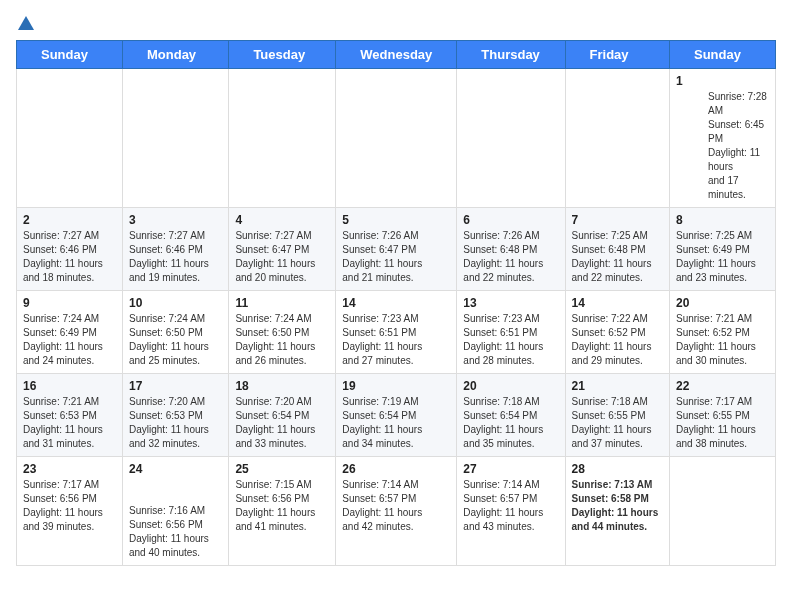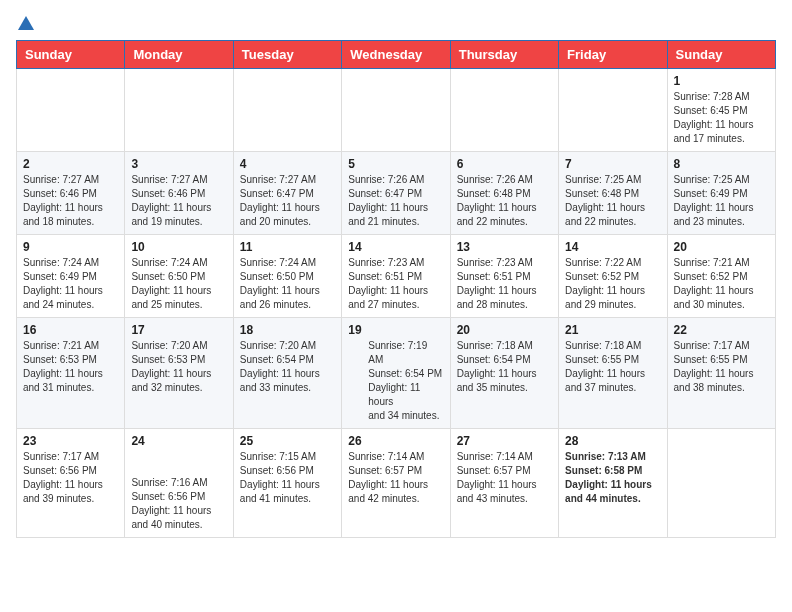--- a/index.html
+++ b/index.html
@@ -58,25 +58,25 @@
     .location-title {
       font-size: 16px;
       color: #444;
     }
     .calendar {
       width: 100%;
       border-collapse: collapse;
       border: 1px solid #ccc;
     }
     .calendar th {
-      background-color: #ef4444;
+      background-color: #3b82f6;
       color: #fff;
       font-size: 13px;
       font-weight: bold;
-      padding: 6px 8px;
+      padding: 6px 24px;
       text-align: left;
       border: 1px solid #2a6eb5;
     }
     .calendar td {
       vertical-align: top;
       padding: 5px 6px;
       border: 1px solid #ddd;
       font-size: 10px;
       color: #333;
       width: calc(100% / 7);
@@ -135,21 +135,21 @@
   <tbody id="calendar-body">
   <tr>
         <td class="empty-cell"></td>
         <td class="empty-cell"></td>
         <td class="empty-cell"></td>
         <td class="empty-cell"></td>
         <td class="empty-cell"></td>
         <td class="empty-cell"></td>
         <td>
           <span class="day-number">1</span>
-          <div class="day-info" style="white-space: pre-line;">Sunrise: 7:28 AM
+          <div class="day-info" style="white-space: pre-line; margin-left: 32px;">Sunrise: 7:28 AM
 Sunset: 6:45 PM
 Daylight: 11 hours
 and 17 minutes.</div>
         </td>
       </tr>
       <tr>
         <td>
           <span class="day-number">2</span>
           <div class="day-info" style="white-space: pre-line;">Sunrise: 7:27 AM
 Sunset: 6:46 PM
@@ -267,21 +267,21 @@
         </td>
         <td>
           <span class="day-number">18</span>
           <div class="day-info" style="white-space: pre-line;">Sunrise: 7:20 AM
 Sunset: 6:54 PM
 Daylight: 11 hours
 and 33 minutes.</div>
         </td>
         <td>
           <span class="day-number">19</span>
-          <div class="day-info" style="white-space: pre-line; margin-left: 20px;">Sunrise: 7:19 AM
+          <div class="day-info" style="white-space: pre-line;">Sunrise: 7:19 AM
 Sunset: 6:54 PM
 Daylight: 11 hours
 and 34 minutes.</div>
         </td>
         <td>
           <span class="day-number">20</span>
           <div class="day-info" style="white-space: pre-line;">Sunrise: 7:18 AM
 Sunset: 6:54 PM
 Daylight: 11 hours
 and 35 minutes.</div>

